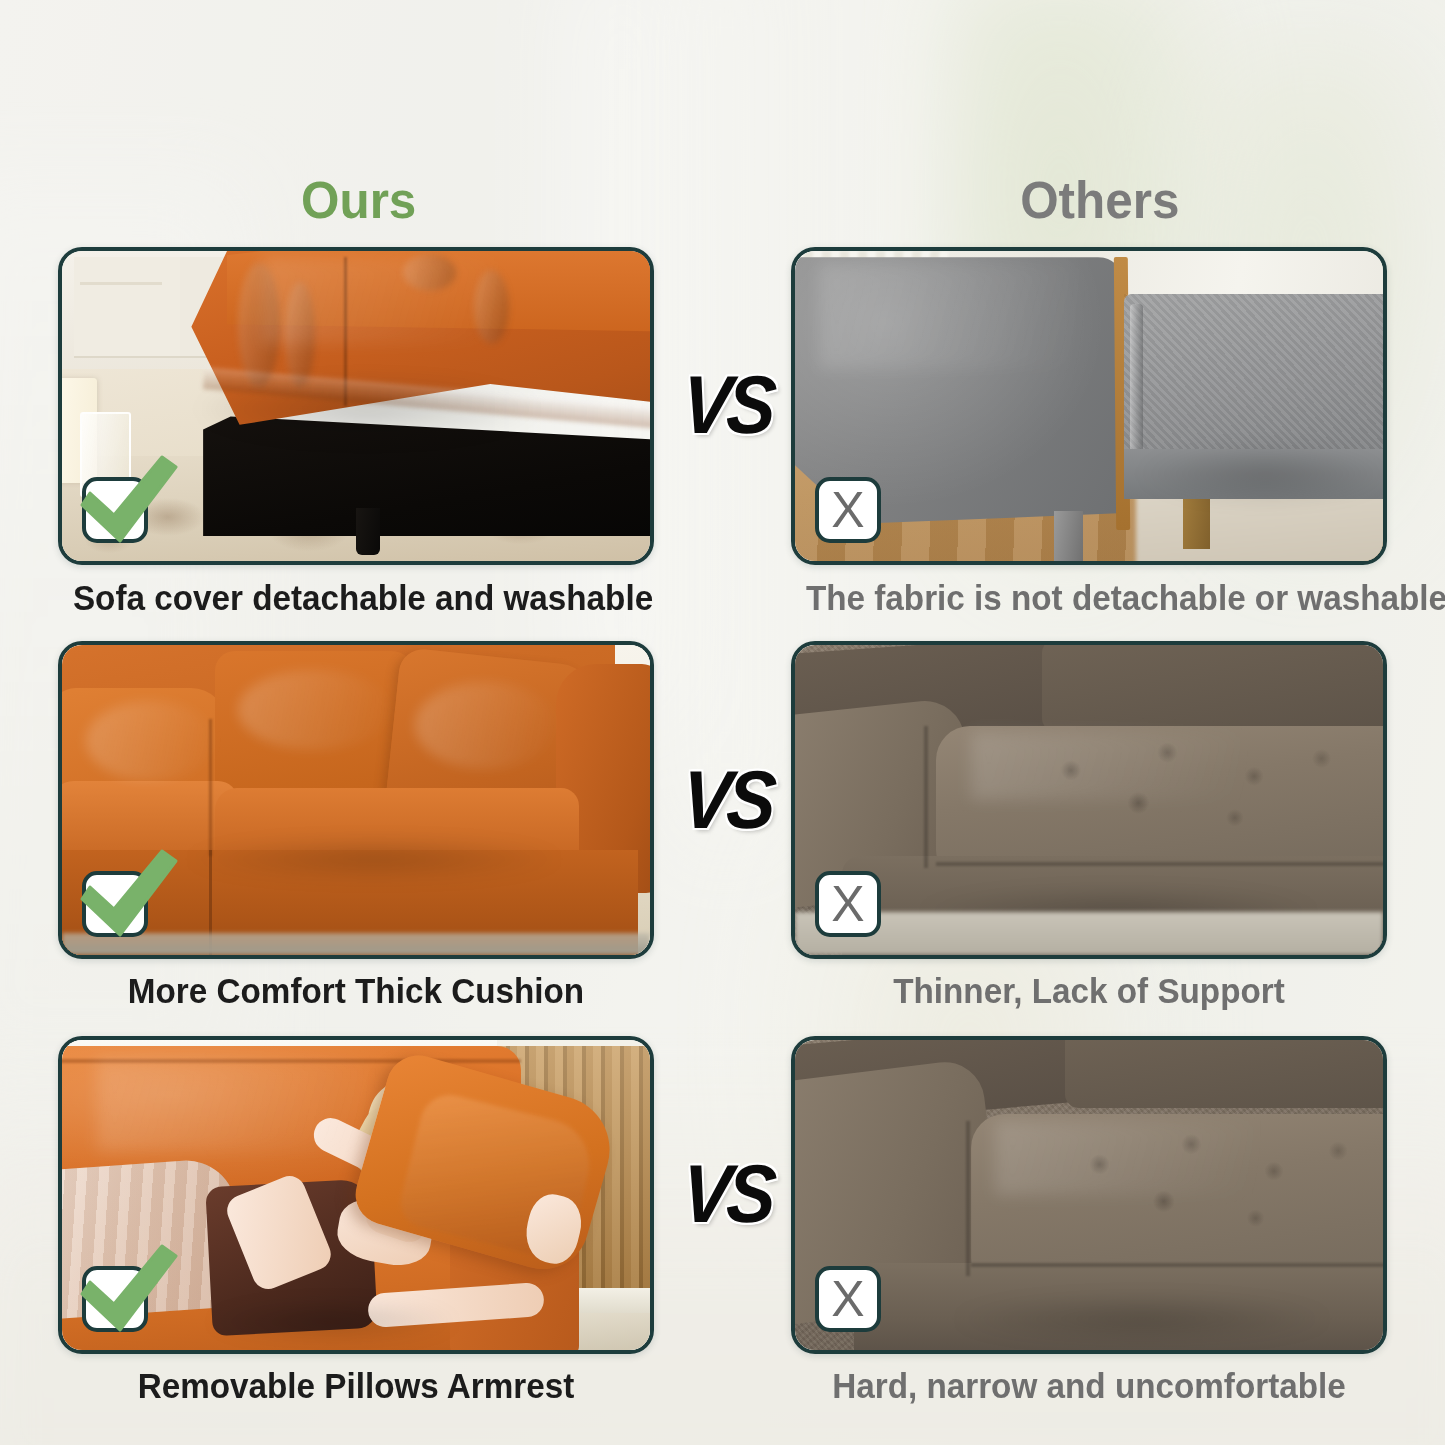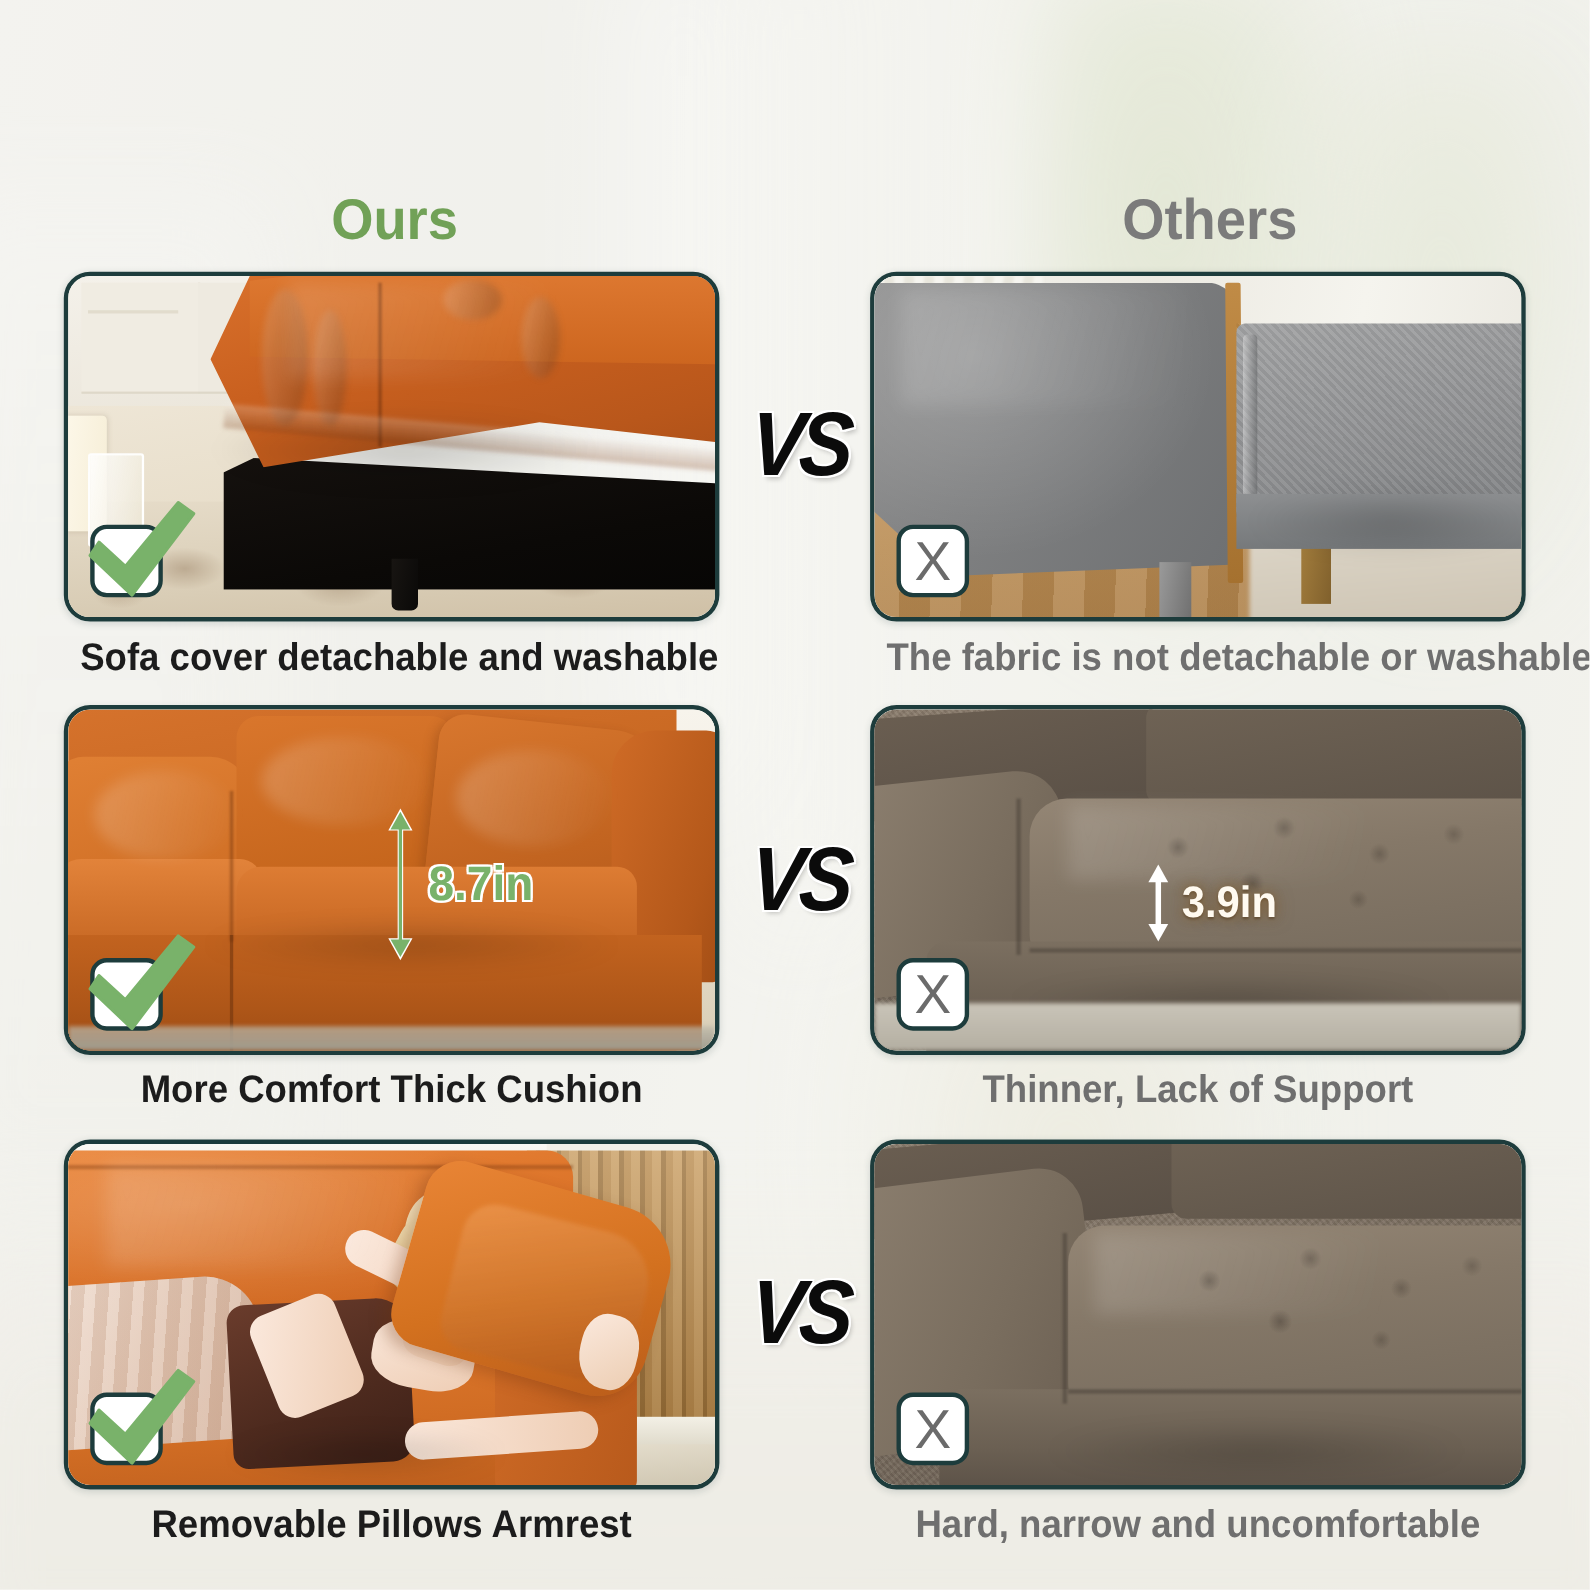--- a/index.html
+++ b/index.html
@@ -791,70 +791,39 @@
       <div class="a2l-hl" style="left:30%;top:8%;width:26%;height:26%;"></div>
       <div class="a2l-hl" style="left:60%;top:12%;width:24%;height:28%;"></div>
       <div class="shade" style="left:20%;top:62%;width:66%;height:14%;"></div>
       <div class="a2l-rugbot"></div>
     </div>
     <div class="badge"></div>
     <svg class="check-glyph" viewBox="0 0 106 96">
       <path d="M6 52 L14 40 L38 62 L86 4 L100 14 L44 88 Z" fill="#79b26a" stroke="#79b26a" stroke-width="3" stroke-linejoin="round"></path>
     </svg>
 
-    <div class="dim dim-ours">
-      <svg class="dim-arrow" width="26" height="142" viewBox="0 0 26 142">
-        <g stroke="#ffffff" stroke-width="5" fill="none">
-          <path d="M13 16 L13 126"></path>
-        </g>
-        <g fill="#ffffff">
-          <path d="M13 2 L24 22 L2 22 Z"></path>
-          <path d="M13 140 L24 120 L2 120 Z"></path>
-        </g>
-        <g stroke="#79b26a" stroke-width="3" fill="none">
-          <path d="M13 16 L13 126"></path>
-        </g>
-        <g fill="#79b26a">
-          <path d="M13 5 L22 21 L4 21 Z"></path>
-          <path d="M13 137 L22 121 L4 121 Z"></path>
-        </g>
-      </svg>
-      <div class="dim-label">8.7in</div>
-    </div>
   </div>
 
   <div class="panel col-right row-2">
     <div class="art">
       <div class="a-brown-bg"></div>
       <div class="a-brown-body"></div>
       <div class="a-brown-backL"></div>
       <div class="a-brown-backR"></div>
       <div class="a-brown-armL"></div>
       <div class="a-brown-cushion"></div>
       <div class="a-brown-front"></div>
       <div class="a-brown-seam" style="left:24%;top:70%;width:80%;height:4px;"></div>
       <div class="a-brown-seam" style="left:22%;top:26%;width:4px;height:46%;"></div>
       <div class="sheen" style="left:30%;top:28%;width:46%;height:22%;"></div>
       <div class="shade" style="left:20%;top:78%;width:70%;height:16%;"></div>
       <div class="a-brown-floor"></div>
     </div>
     <div class="badge x">X</div>
 
-    <div class="dim dim-others">
-      <svg class="dim-arrow" width="22" height="72" viewBox="0 0 22 72">
-        <g stroke="#ffffff" stroke-width="5" fill="none">
-          <path d="M11 12 L11 60"></path>
-        </g>
-        <g fill="#ffffff">
-          <path d="M11 1 L20 17 L2 17 Z"></path>
-          <path d="M11 71 L20 55 L2 55 Z"></path>
-        </g>
-      </svg>
-      <div class="dim-label">3.9in</div>
-    </div>
   </div>
 
   <div class="caption ours cap-r2" style="left:58px;">More Comfort Thick Cushion</div>
   <div class="caption others cap-r2" style="left:791px;">Thinner, Lack of Support</div>
 
   <div class="vs vs-r2">VS</div>
 
   <div class="panel col-left row-3">
     <div class="art">
       <div class="a3l-bg"></div>

